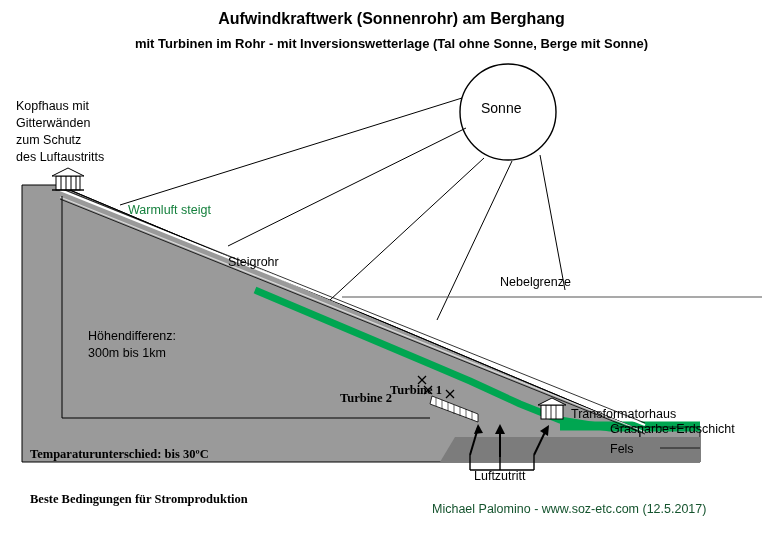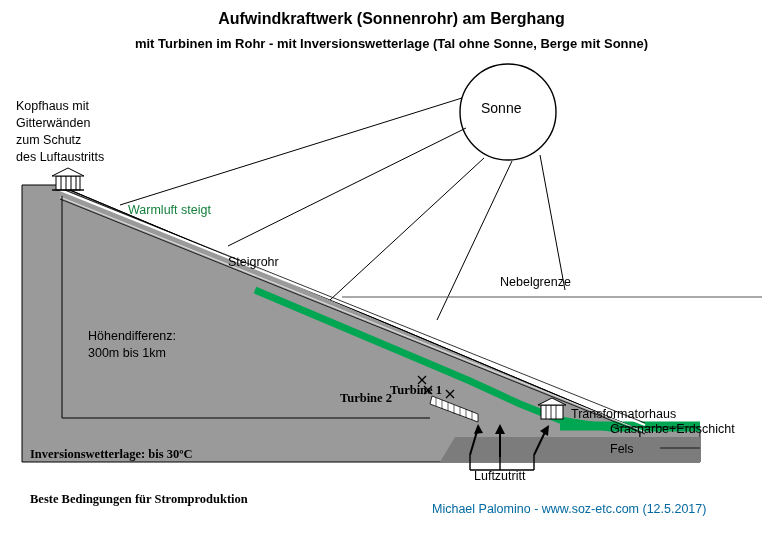--- a/index.html
+++ b/index.html
@@ -46,21 +46,21 @@
   svg.layer {
     position: absolute;
     left: 0;
     top: 0;
     width: 783px;
     height: 540px;
   }
   .credit {
     position: absolute;
     font-size: 12.5px;
-    color: #0369a1;
+    color: #14532d;
     white-space: pre;
   }
 </style>
 </head>
 <body>
 
 <div id="canvas">
 
   <div class="title1" style="left:0; top:10px;">Aufwindkraftwerk (Sonnenrohr) am Berghang</div>
   <div class="title2" style="left:0; top:36px;">mit Turbinen im Rohr - mit Inversionswetterlage (Tal ohne Sonne, Berge mit Sonne)</div>
@@ -161,17 +161,17 @@
   <div class="txt" style="left:481px; top:100px; font-size:14px;">Sonne</div>
   <div class="txt" style="left:500px; top:274px;">Nebelgrenze</div>
   <div class="txt" style="left:64px; top:328px;margin-left:24px;">Höhendifferenz:
 300m bis 1km</div>
   <div class="txt bold" style="left:340px; top:390px;">Turbine 2</div>
   <div class="txt bold" style="left:364px; top:382px;margin-left:26px;">Turbine 1</div>
   <div class="txt" style="left:610px; top:421px;">Grasnarbe+Erdschicht</div>
   <div class="txt" style="left:571px; top:406px;">Transformatorhaus</div>
   <div class="txt" style="left:610px; top:441px;text-align:right;">Fels</div>
   <div class="txt" style="left:474px; top:468px;">Luftzutritt</div>
-  <div class="txt bold" style="left:30px; top:446px;">Inversionswetterlage: bis 30ºC</div>
+  <div class="txt bold" style="left:30px; top:446px;">Temparaturunterschied: bis 30ºC</div>
   <div class="txt bold" style="left:30px; top:463px;margin-top:28px;">Beste Bedingungen für Stromproduktion</div>
   <div class="credit" style="left:432px; top:502px;">Michael Palomino - www.soz-etc.com (12.5.2017)</div>
 
 </div>
 
 </body></html>

